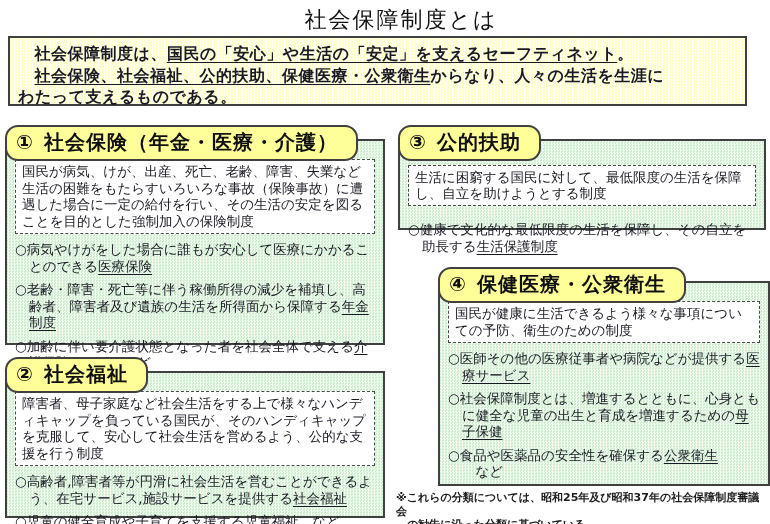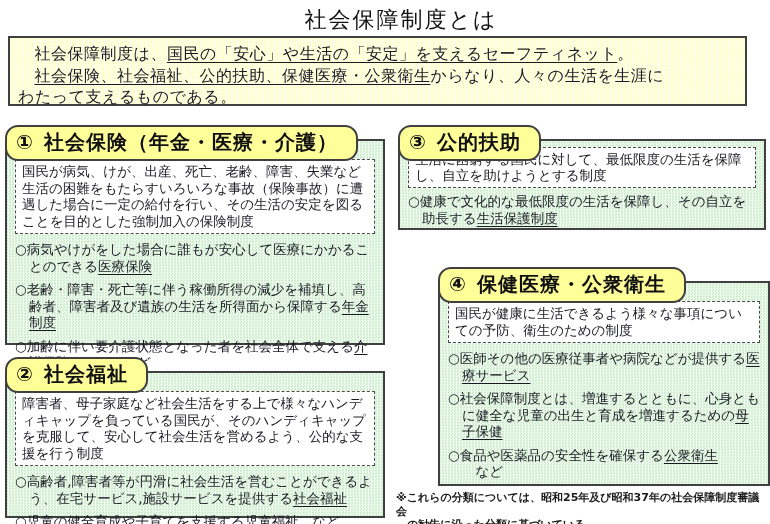--- a/index.html
+++ b/index.html
@@ -15,20 +15,21 @@
     position:relative;
     background:#ffffff;
     font-family:"DejaVu Sans","Liberation Sans",sans-serif;
     color:var(--text);
     overflow:hidden;
   }
   .checker-y{
     background-color:var(--intro-bg);
     background-image:repeating-conic-gradient(rgba(255,255,255,.75) 0% 25%, rgba(255,255,255,0) 0% 50%);
     background-size:3px 3px;
+    font-weight:bold;
   }
   .checker-g{
     background-color:var(--panel-bg);
     background-image:repeating-conic-gradient(rgba(255,255,255,.7) 0% 25%, rgba(255,255,255,0) 0% 50%);
     background-size:3px 3px;
   }
   .page-title{
     position:absolute;top:5px;left:16px;width:100%;
     text-align:center;font-size:22px;letter-spacing:2px;color:#141414;
   }
@@ -65,23 +66,23 @@
     margin-top:7px;
     font-size:13.5px;line-height:16.5px;
   }
   .bullets li{
     margin-bottom:7px;
     padding-left:14px;text-indent:-14px;
   }
   .sec1{left:5px;top:139px;width:380px;height:206px;}
   .sec2{left:5px;top:371px;width:380px;height:147px;}
   .sec2 .defbox{min-height:66px;}
-  .sec3{left:398px;top:139px;width:368px;height:91px;padding-top:6px;}
+  .sec3{left:398px;top:139px;width:368px;height:91px;padding-top:24px;}
   .sec3 .defbox{line-height:16px;}
-  .sec3 .bullets{margin-top:5px;}
+  .sec3 .bullets{margin-top:15px;}
   .sec4{left:398px;top:281px;width:332px;height:205px;margin-left:40px;}
   .footnote{
     position:absolute;left:396px;top:491px;width:372px;
     font-size:11px;font-weight:bold;line-height:13.5px;color:#1c1c1c;
   }
 </style>
 </head>
 <body>
 
 <div class="page-title">社会保障制度とは</div>

